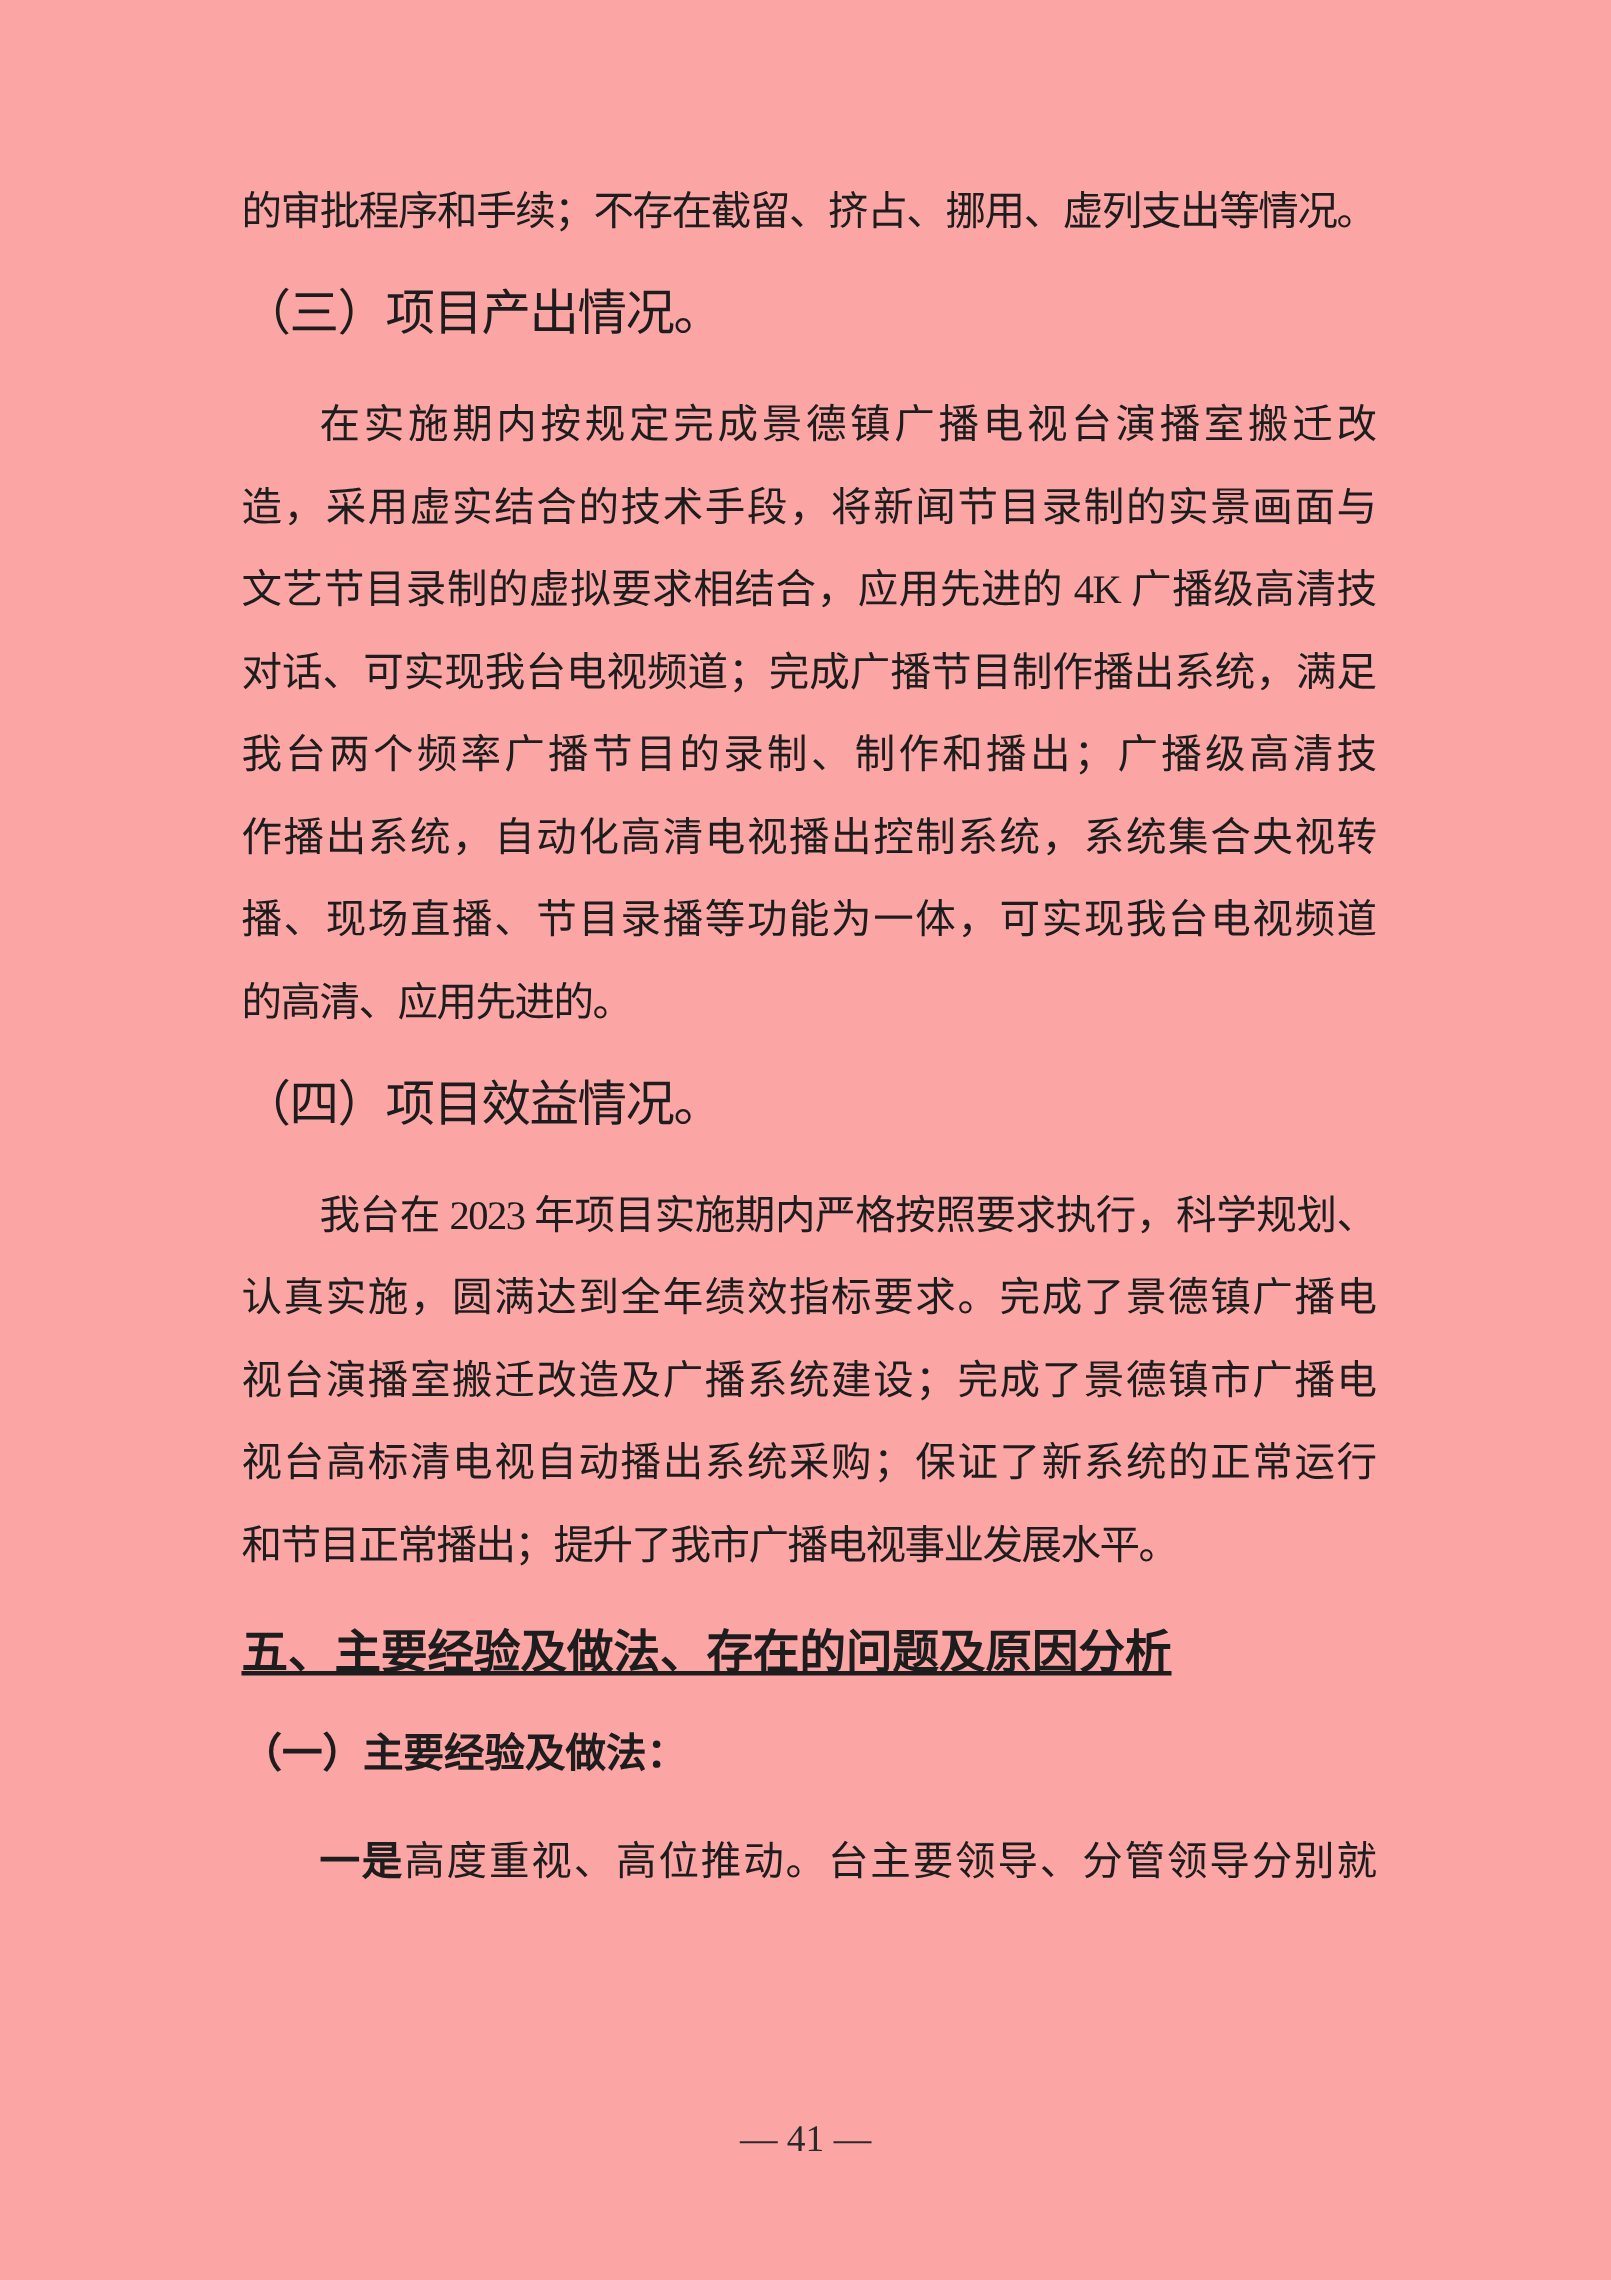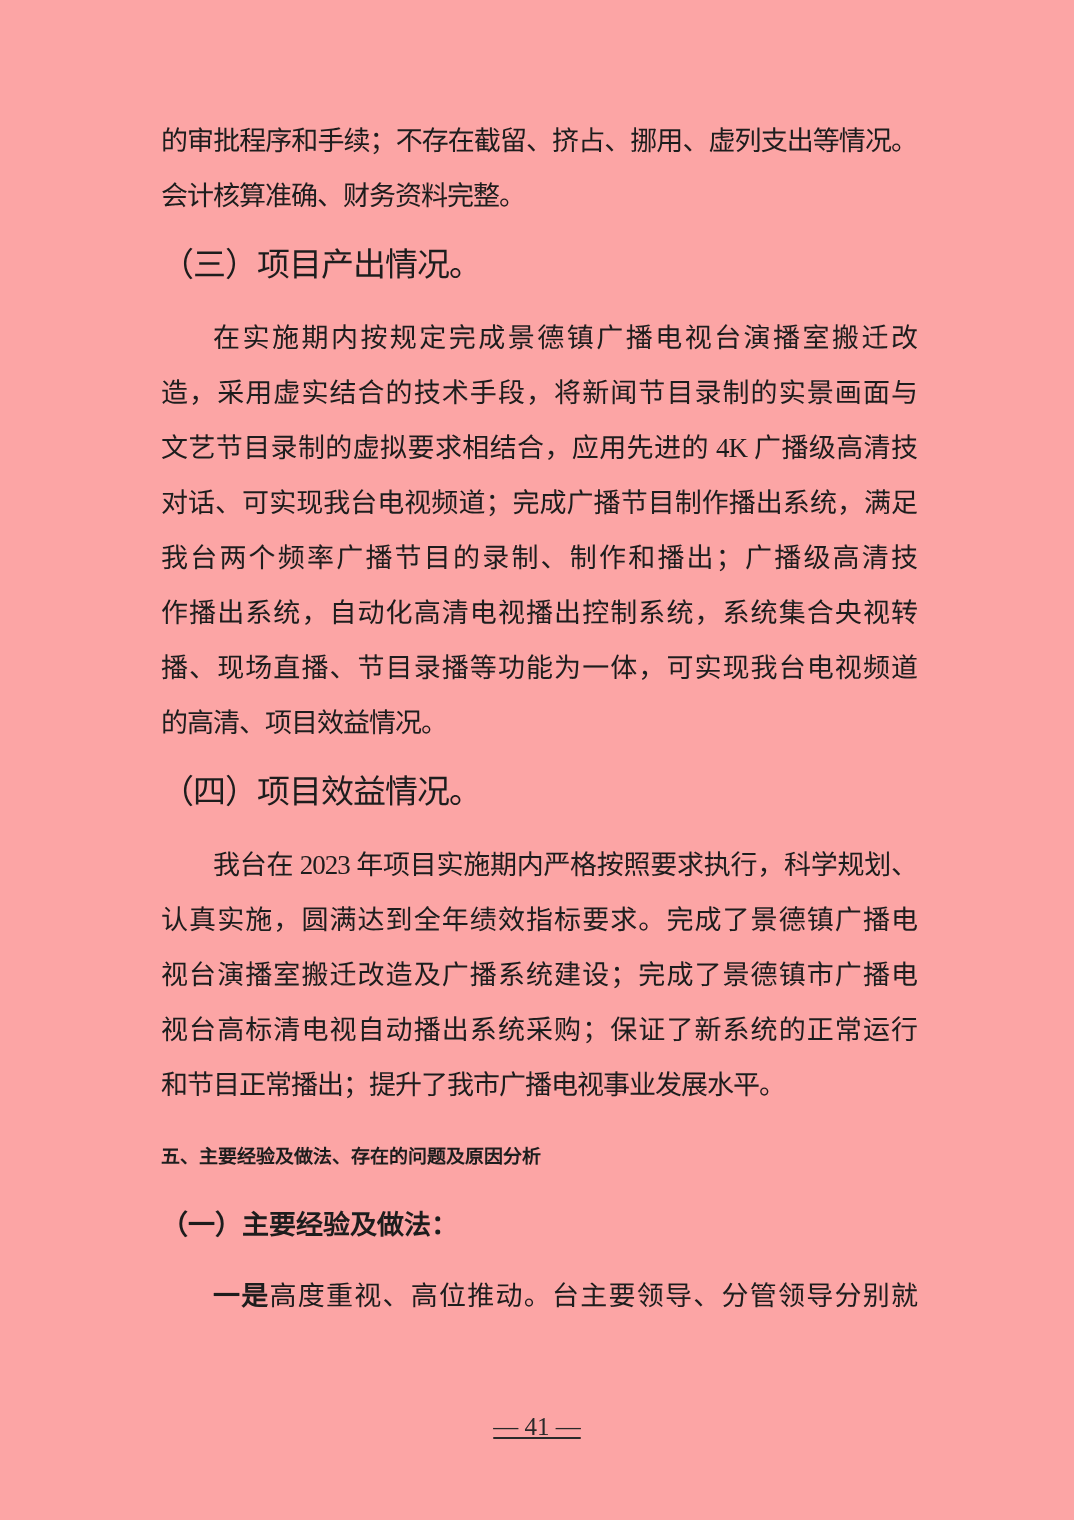--- a/index.html
+++ b/index.html
@@ -46,25 +46,26 @@
     line-height: 55px;
     font-size: 33px;
     letter-spacing: -1px;
     margin: 14px 0 18px 0;
   }
 
   
   .heading {
     height: 55px;
     line-height: 55px;
-    font-size: 19px;
+    font-size: 31px;
     letter-spacing: 0px;
     font-weight: 700;
     font-family: "Liberation Sans", "DejaVu Sans", sans-serif;
     margin: 16px 0 0 0;
+    text-decoration: underline;
   }
 
   
   .subhead-bold {
     height: 55px;
     line-height: 55px;
     font-size: 27px;
     letter-spacing: 0px;
     font-weight: 700;
     font-family: Liberation Mono, monospace;
@@ -75,42 +76,40 @@
     position: absolute;
     left: 0;
     top: 1402px;
     width: 1074px;
     height: 50px;
     line-height: 50px;
     text-align: center;
     font-size: 25px;
     color: #2a2a2a;
     font-family: "Liberation Serif", "DejaVu Serif", serif;
-    text-decoration: underline;
   }
 </style>
 </head>
 <body>
 
 <div class="page">
   <div class="doc-body">
       <div class="para">
         <div class="line fill">的审批程序和手续；不存在截留、挤占、挪用、虚列支出等情况。</div>
-        <div class="line">会计核算准确、财务资料完整。</div>
       </div>
       <div class="subhead">（三）项目产出情况。</div>
       <div class="para">
         <div class="line fill indent">在实施期内按规定完成景德镇广播电视台演播室搬迁改</div>
         <div class="line fill">造，采用虚实结合的技术手段，将新闻节目录制的实景画面与</div>
         <div class="line fill">文艺节目录制的虚拟要求相结合，应用先进的 4K 广播级高清技</div>
         <div class="line fill">对话、可实现我台电视频道；完成广播节目制作播出系统，满足</div>
         <div class="line fill">我台两个频率广播节目的录制、制作和播出；广播级高清技</div>
         <div class="line fill">作播出系统，自动化高清电视播出控制系统，系统集合央视转</div>
         <div class="line fill">播、现场直播、节目录播等功能为一体，可实现我台电视频道</div>
-        <div class="line">的高清、项目效益情况。</div>
+        <div class="line">的高清、应用先进的。</div>
       </div>
       <div class="subhead">（四）项目效益情况。</div>
       <div class="para">
         <div class="line fill indent">我台在 2023 年项目实施期内严格按照要求执行，科学规划、</div>
         <div class="line fill">认真实施，圆满达到全年绩效指标要求。完成了景德镇广播电</div>
         <div class="line fill">视台演播室搬迁改造及广播系统建设；完成了景德镇市广播电</div>
         <div class="line fill">视台高标清电视自动播出系统采购；保证了新系统的正常运行</div>
         <div class="line">和节目正常播出；提升了我市广播电视事业发展水平。</div>
       </div>
       <div class="heading">五、主要经验及做法、存在的问题及原因分析</div>

